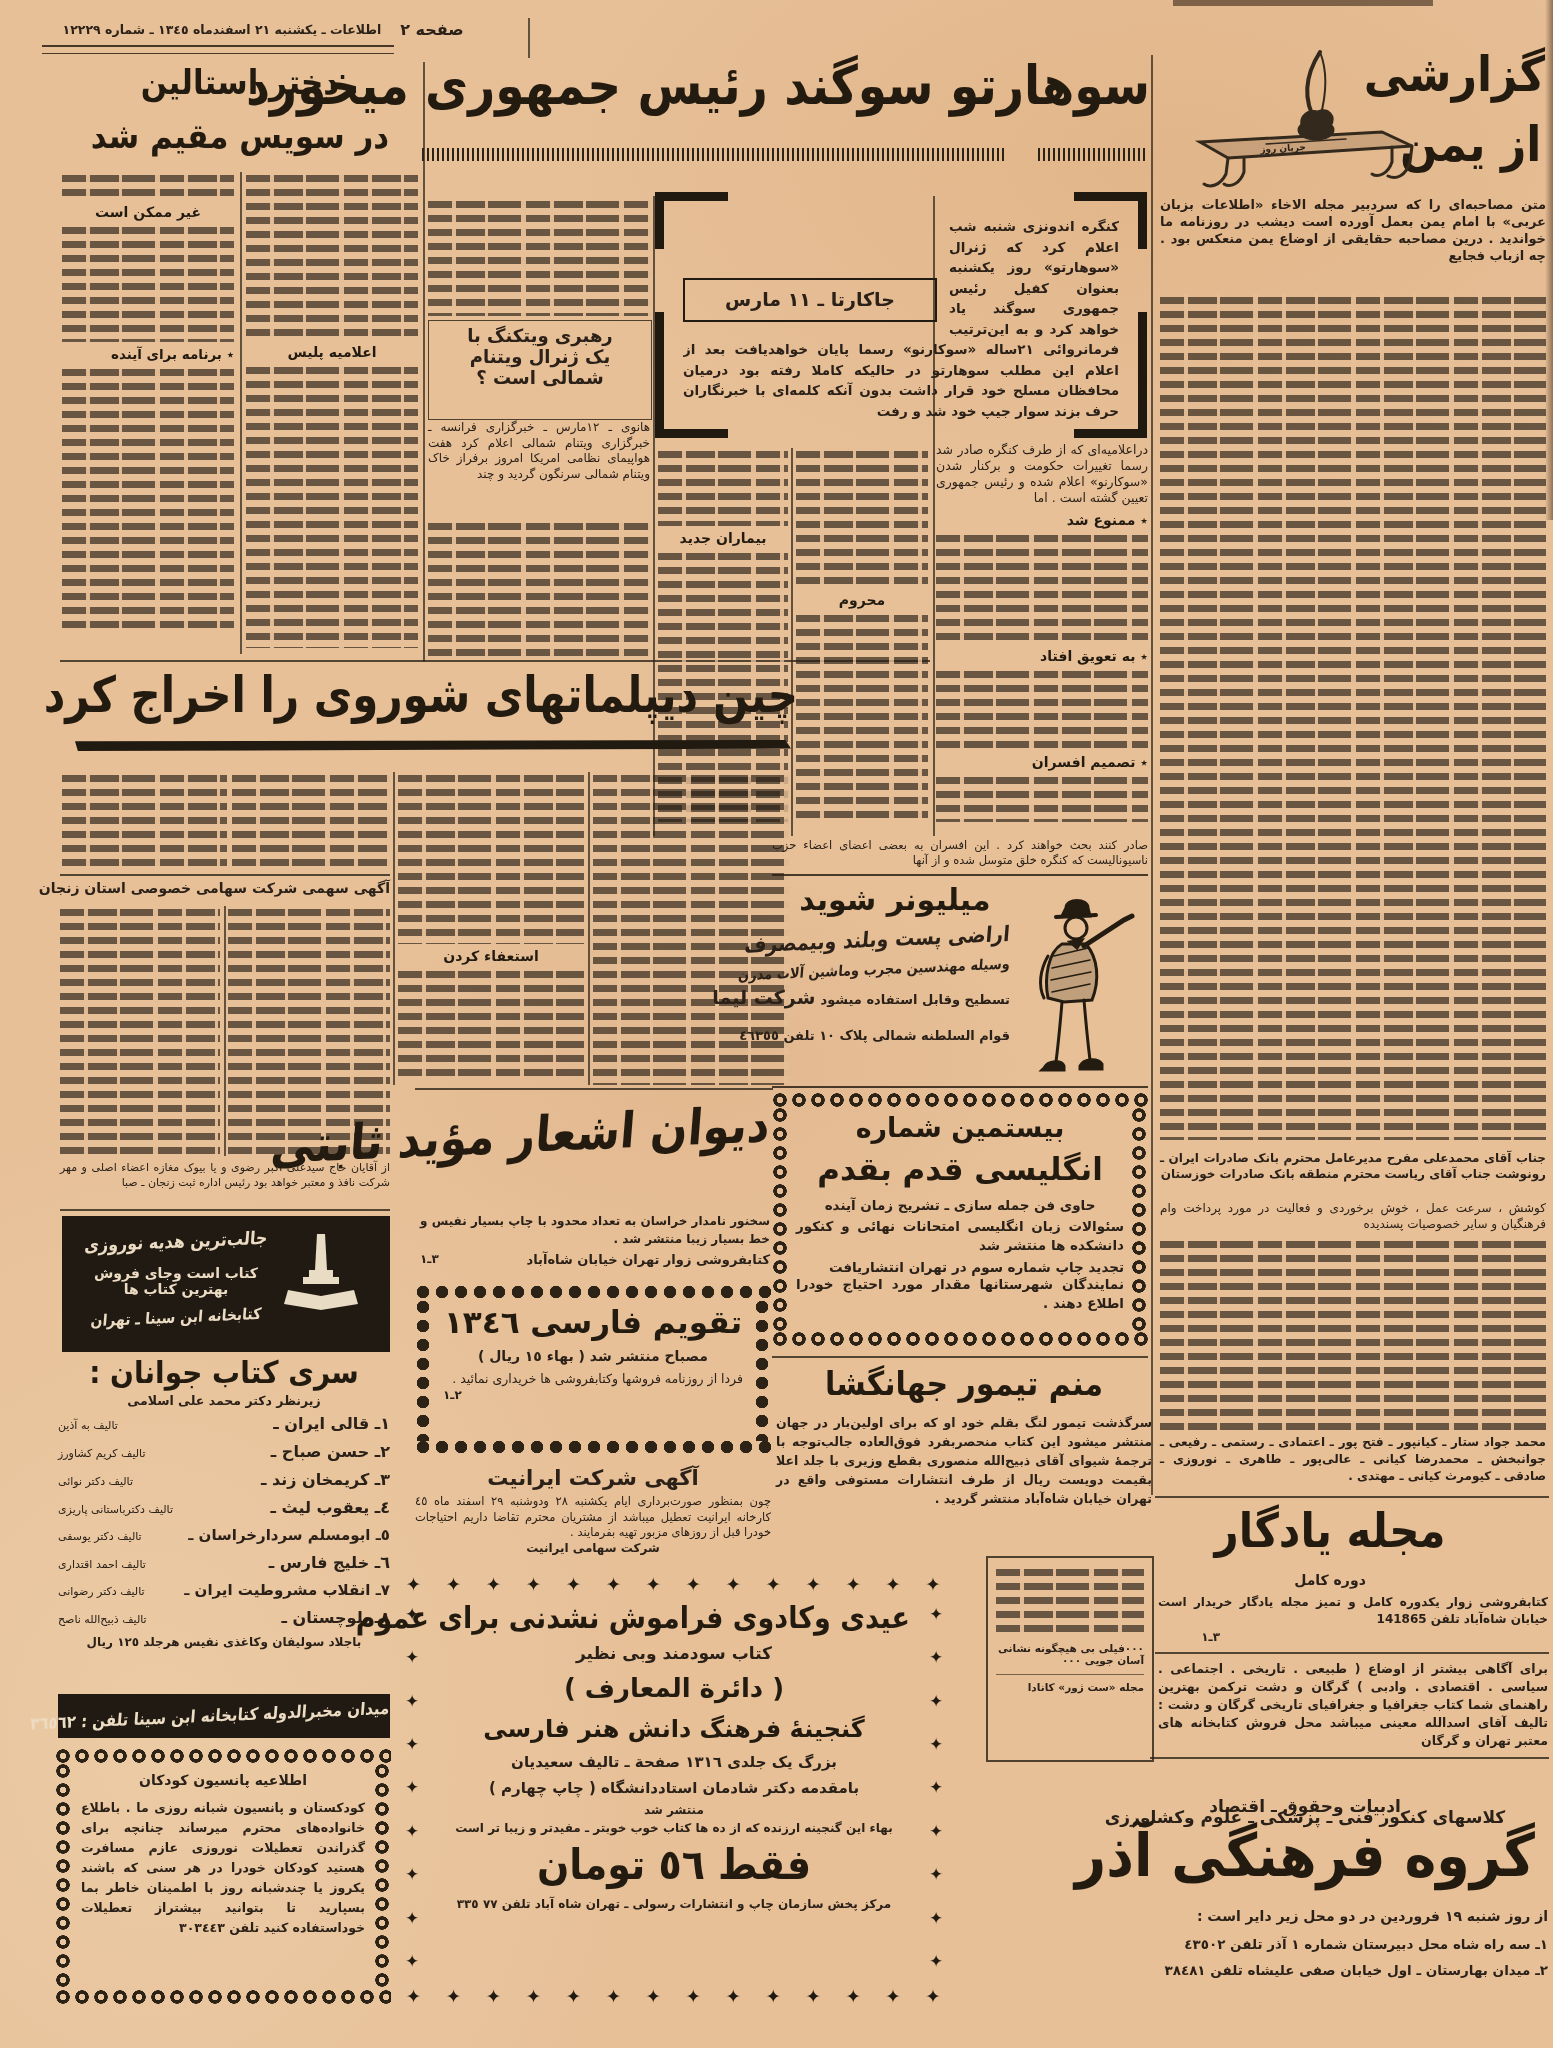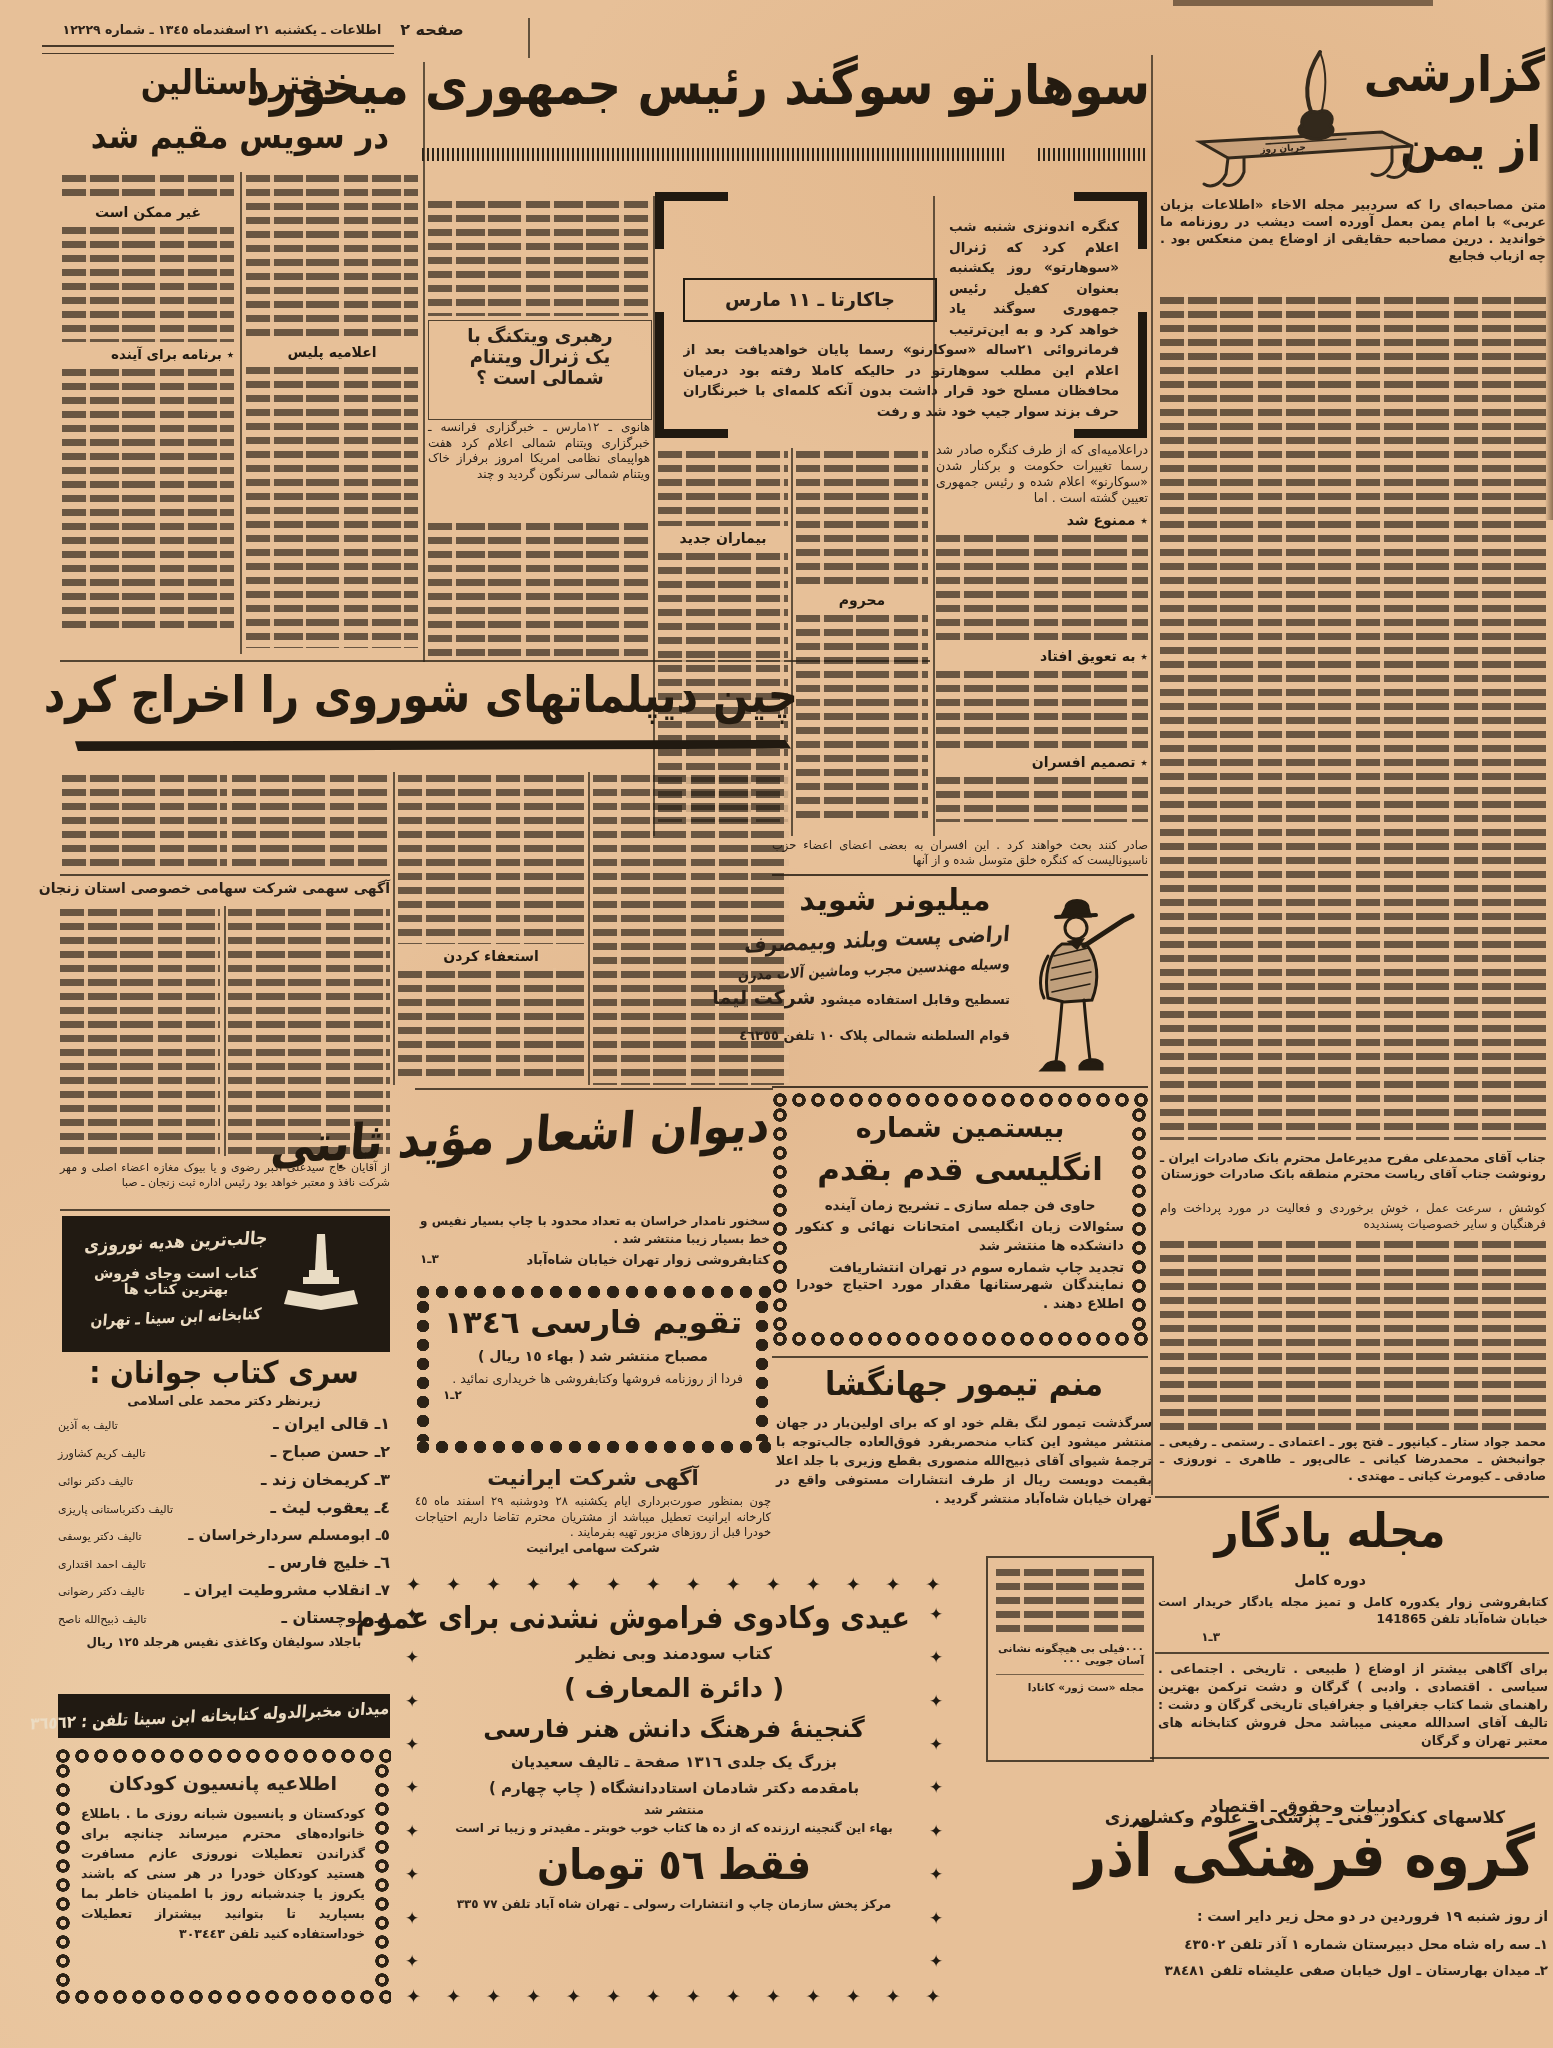--- a/index.html
+++ b/index.html
@@ -303,21 +303,21 @@
   <div class="abs blackbox c" style="left:58px;top:1694px;width:332px;height:44px;">
     <span class="b nw callig" style="display:inline-block;font-size:15px;line-height:44px;">میدان مخبرالدوله کتابخانه ابن سینا تلفن : ۳٦٥٦۲</span>
   </div>
 
   <div class="abs" style="left:55px;top:1748px;width:336px;height:258px;">
     <div class="dotrow" style="left:0;top:0;width:100%;"></div>
     <div class="dotrow" style="left:0;bottom:0;width:100%;"></div>
     <div class="dotcol" style="left:0;top:15px;bottom:15px;"></div>
     <div class="dotcol" style="right:0;top:15px;bottom:15px;"></div>
     <div style="position:absolute;inset:24px 26px;">
-      <div class="b c nw" style="font-size:19px;">اطلاعیه پانسیون کودکان</div>
+      <div class="b c nw" style="font-size:14px;">اطلاعیه پانسیون کودکان</div>
       <div class="b j" style="font-size:12.5px;line-height:20px;margin-top:10px;">کودکستان و پانسیون شبانه روزی ما . باطلاع خانواده‌های محترم میرساند چنانچه برای گذراندن تعطیلات نوروزی عازم مسافرت هستید کودکان خودرا در هر سنی که باشند یکروز یا چندشبانه روز با اطمینان خاطر بما بسپارید تا بتوانید بیشتراز تعطیلات خوداستفاده کنید تلفن ۳۰۳٤٤۳</div>
     </div>
   </div>
 
   <div class="abs hr" style="left:415px;top:1088px;width:358px;height:1.5px;"></div>
   <div class="abs hl c nw callig" style="left:418px;top:1106px;width:352px;font-size:44px;">دیوان اشعار مؤید ثابتی</div>
   <div class="abs b j" style="left:420px;top:1212px;width:350px;height:38px;font-size:12px;line-height:18px;">سخنور نامدار خراسان به تعداد محدود با چاپ بسیار نفیس و خط بسیار زیبا منتشر شد .</div>
   <div class="abs" style="left:420px;top:1252px;width:350px;display:flex;justify-content:space-between;">
     <span class="b nw" style="font-size:13px;">کتابفروشی زوار تهران خیابان شاه‌آباد</span>
     <span class="b" style="font-size:12px;">۳ـ۱</span>

